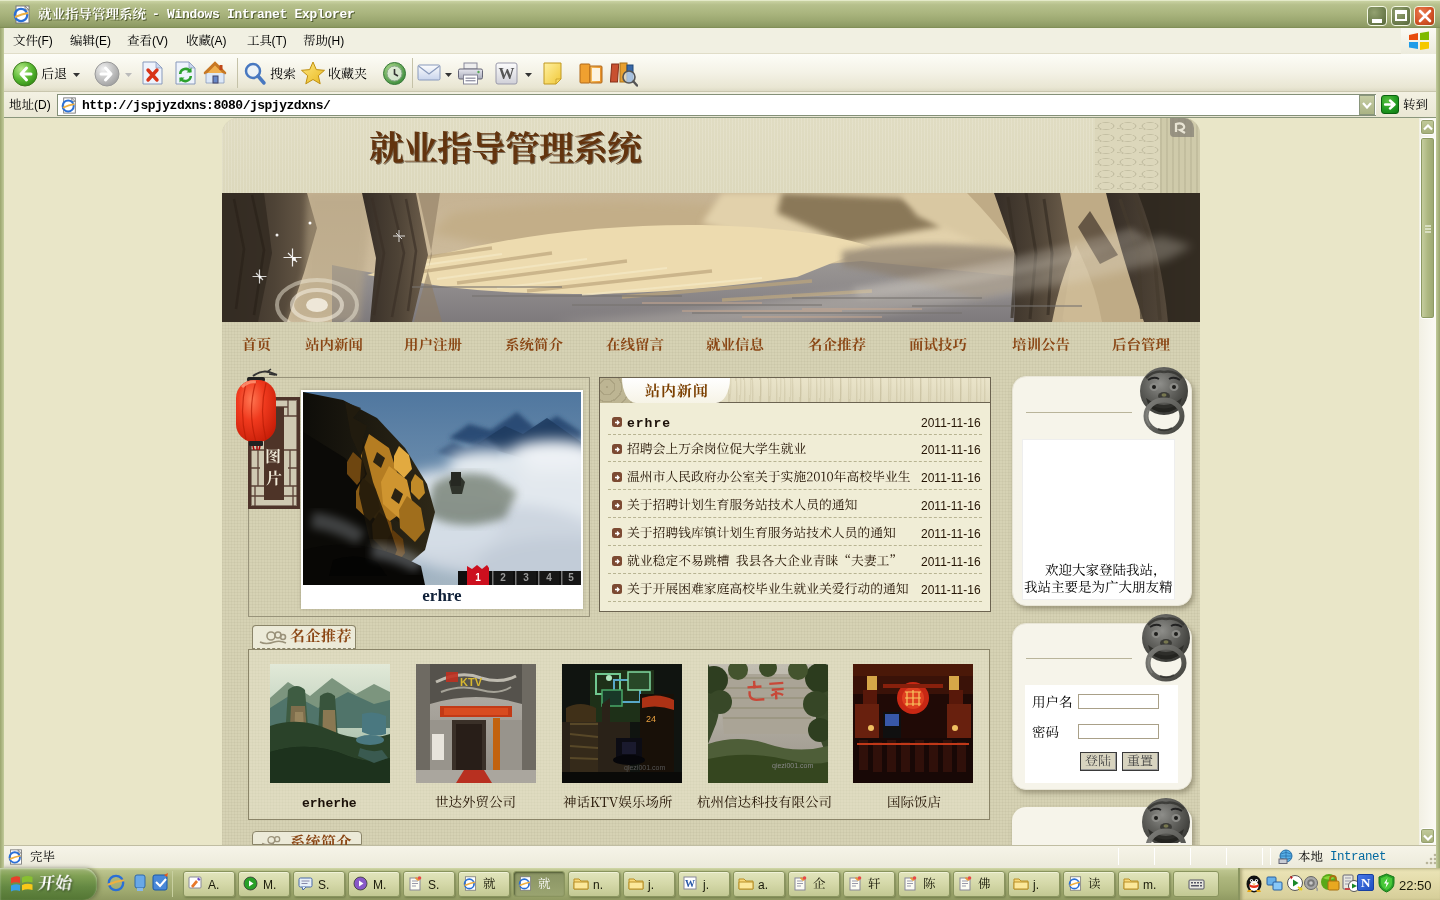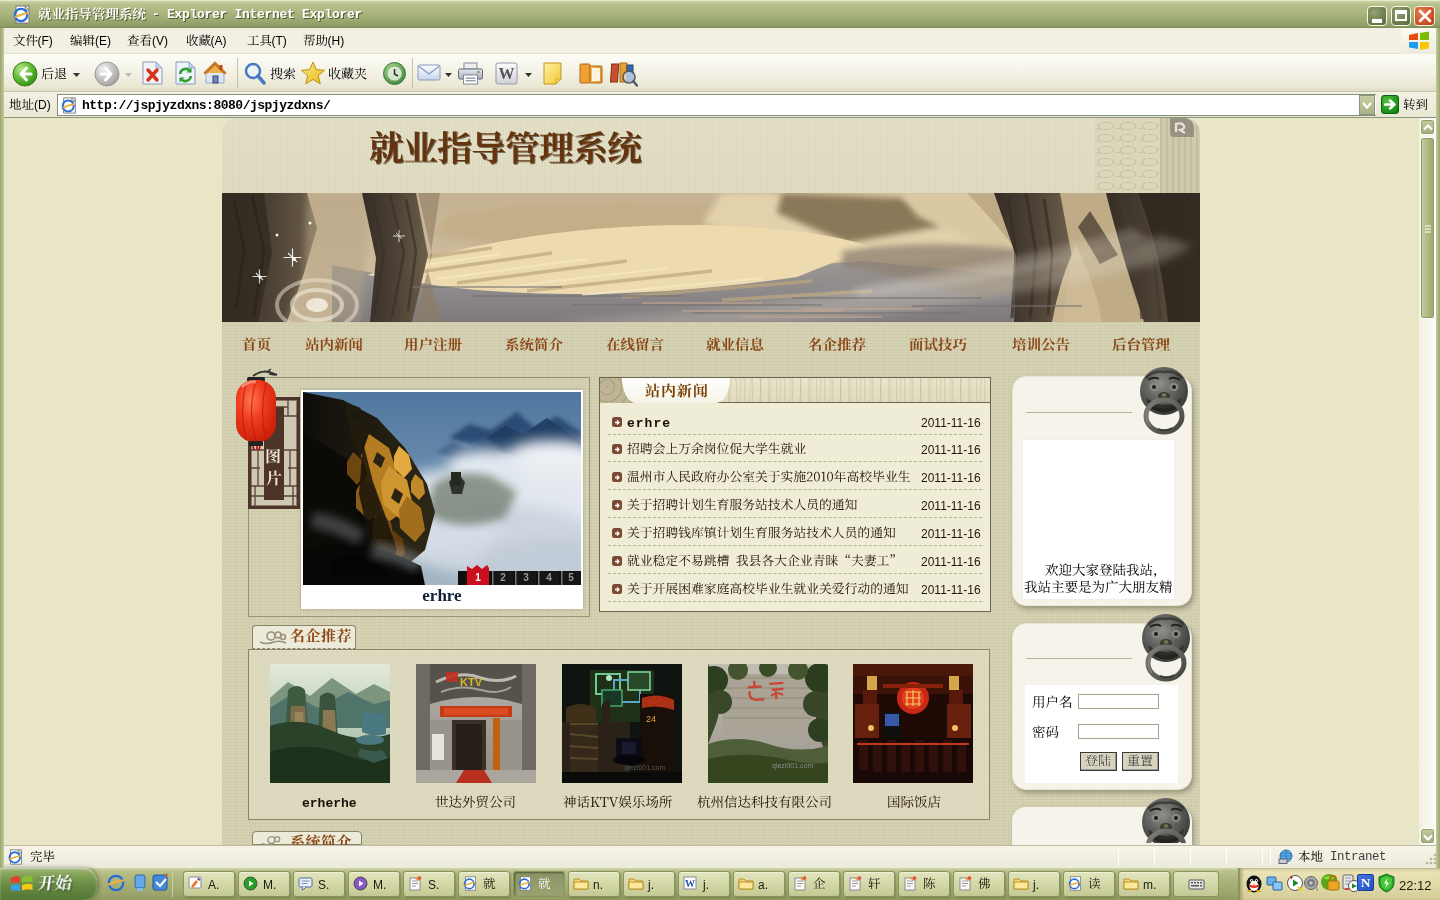--- a/index.html
+++ b/index.html
@@ -18,21 +18,21 @@
         <use href="#g0" x="0"></use>
         <use href="#g1" x="1000"></use>
         <use href="#g2" x="2000"></use>
         <use href="#g3" x="3000"></use>
         <use href="#g4" x="4000"></use>
         <use href="#g5" x="5000"></use>
         <use href="#g6" x="6000"></use>
         <use href="#g7" x="7000"></use>
       </g>
     </svg>
-    <span style="font:bold 13px 'Liberation Mono';color:#fff;margin-left:6px;letter-spacing:-.3px"> - Explorer Internet Explorer</span>
+    <span style="font:bold 13px 'Liberation Mono';color:#fff;margin-left:6px;letter-spacing:-.3px"> - Windows Intranet Explorer</span>
   </div>
 <div class="abs" style="left:1367px;top:6px;width:20px;height:20px;border:1px solid #f4f8e4;border-radius:4px;background:radial-gradient(circle at 35% 30%,#93a170,#6e7e4e 60%,#55663a)"></div>
 <div class="abs" style="left:1372px;top:19px;width:10px;height:4px;background:#fff"></div>
 <div class="abs" style="left:1391px;top:6px;width:20px;height:20px;border:1px solid #f4f8e4;border-radius:4px;background:radial-gradient(circle at 35% 30%,#93a170,#6e7e4e 60%,#55663a)"></div>
 <div class="abs" style="left:1395px;top:10px;width:12px;height:11px;border:2px solid #fff;border-top-width:4px"></div>
 <div class="abs" style="left:1414px;top:6px;width:21px;height:20px;border:1px solid #f4f8e4;border-radius:4px;background:radial-gradient(circle at 35% 30%,#e87c50,#d55428 55%,#aa3c12)"></div>
 <svg class="abs" style="left:1418px;top:9px" width="14" height="14">
     <path d="M2 2 L12 12 M12 2 L2 12" stroke="#fff" stroke-width="2.6" stroke-linecap="round"></path>
   </svg>
 <div class="abs" style="left:0;top:28px;width:1440px;height:26px;background:#f1f0e2;border-bottom:1px solid #e0ddc8"></div>
@@ -1256,21 +1256,21 @@
 <path d="M2.5 5 q5.5 -3 11 0 M2.5 9 q5.5 3 11 0 M8 1 v12 M2 7 h12" stroke="#2870a8" stroke-width=".8" fill="none"></path>
 <rect x="1" y="10" width="8" height="4.5" fill="#c8ccd4" stroke="#667"></rect>
 </svg>
 <div style="position:absolute;left:1298px;top:850px;display:flex;align-items:flex-end">
     <svg width="25" height="14" style="display:block;overflow:visible">
       <g fill="#000" transform="translate(0,11.0) scale(0.01250,-0.01250)">
         <use href="#g182" x="0"></use>
         <use href="#g25" x="1000"></use>
       </g>
     </svg>
-    <span style="font:12.5px 'Liberation Mono';color:#404040;letter-spacing:-.5px">&nbsp;Intranet</span>
+    <span style="font:12.5px 'Liberation Mono';color:#0369a1;letter-spacing:-.5px">&nbsp;Intranet</span>
   </div>
 <svg class="abs" style="left:1424px;top:852px" width="14" height="14">
     <g fill="#b8b49a">
       <circle cx="11" cy="3" r="1.3"></circle>
       <circle cx="11" cy="7" r="1.3"></circle>
       <circle cx="11" cy="11" r="1.3"></circle>
       <circle cx="7" cy="7" r="1.3"></circle>
       <circle cx="7" cy="11" r="1.3"></circle>
       <circle cx="3" cy="11" r="1.3"></circle>
     </g>
@@ -1523,21 +1523,21 @@
 <path d="M11 10.5 L16 13 L11 15.5 Z" fill="#188828"></path>
 <path d="M4 15 h5 v2 h-5 Z" fill="#c84848"></path>
   </svg>
 <div class="abs" style="left:1357px;top:874px;width:17px;height:17px;border-radius:2px;background:linear-gradient(135deg,#4878e8,#2050c0);border:1px solid #1840a0"></div>
 <div class="abs" style="left:1361px;top:875px;font:bold 13px 'Liberation Serif';color:#fff">N</div>
 <svg class="abs" style="left:1377px;top:873px" width="19" height="20" viewBox="0 0 19 20">
 <path d="M9.5 1 L17 4 V10 Q17 16 9.5 19 Q2 16 2 10 V4 Z" fill="#28a028" stroke="#187818"></path>
 <path d="M9.5 3 L15 5.2 V10 Q15 14.5 9.5 17 Q4 14.5 4 10 V5.2 Z" fill="#48c838"></path>
 <path d="M10.5 5 L7 10.5 h2.5 L8.5 15 L12 9.5 h-2.5 Z" fill="#fff"></path>
   </svg>
-<div class="abs" style="left:1399px;top:878px;font:13px 'Liberation Sans';color:#1a1a0a">22:12</div>
+<div class="abs" style="left:1399px;top:878px;font:13px 'Liberation Sans';color:#1a1a0a">22:50</div>
 <div class="abs" style="left:0;top:28px;width:4px;height:840px;background:linear-gradient(90deg,#9aa56e,#c2cb9b)"></div>
 <div class="abs" style="left:1436px;top:28px;width:4px;height:840px;background:linear-gradient(90deg,#c2cb9b,#9aa56e)"></div>
 <svg width="0" height="0" style="position:absolute">
     <defs>
       <path id="g0" d="M198 848 190 842C220 809 255 753 265 704C367 639 454 831 198 848ZM378 274 367 269C391 224 413 159 412 102C493 21 603 187 378 274ZM461 762 401 680H34L42 651H544C558 651 569 656 572 667C531 706 461 762 461 762ZM765 804 755 799C779 760 806 703 808 652C828 634 850 629 868 634L811 560H710C712 637 712 719 713 806C737 810 746 819 750 835L597 849C597 746 599 650 597 560H523L528 543L531 531H597C591 285 560 86 411 -75L422 -90C607 28 673 186 697 379V34C697 -35 709 -59 787 -59H841C945 -59 980 -37 980 6C980 26 975 39 949 53L945 202H934C921 143 905 77 896 60C890 50 886 48 879 48C873 47 864 46 851 46H823C808 46 805 52 805 65V531H951C965 531 976 536 978 547C942 581 882 627 872 635C927 654 942 759 765 804ZM345 44V359H379V322H398C432 322 487 341 488 347V522C508 526 522 535 528 543L420 623L369 568H201L92 612V310H107C150 310 196 333 196 342V359H235V244L114 283C95 186 60 90 21 28L33 19C104 63 167 130 213 218C222 218 229 219 235 222V47C235 36 231 30 217 30C200 30 126 35 126 35V21C167 15 184 3 195 -13C207 -29 210 -56 211 -89C329 -79 345 -30 345 44ZM379 540V388H196V540Z"></path>
       <path id="g1" d="M101 640 87 634C142 508 202 338 208 200C322 90 402 372 101 640ZM849 104 781 5H674V163C770 296 865 462 917 572C940 570 952 578 958 590L800 643C771 525 723 364 674 228V792C697 795 704 804 706 818L558 832V5H450V794C473 797 480 806 482 820L334 834V5H41L49 -23H945C959 -23 970 -18 973 -7C929 37 849 104 849 104Z"></path>
       <path id="g2" d="M567 159H800V20H567ZM567 187V321H800V187ZM455 350V-90H472C519 -90 567 -64 567 -53V-8H800V-79H819C857 -79 913 -57 914 -50V302C935 306 948 315 955 323L843 408L790 350H573L455 397ZM816 818C762 769 659 705 559 660V806C580 809 589 818 591 832L451 844V534C451 456 479 438 591 438H724C927 438 973 457 973 505C973 526 964 538 930 549L926 647H916C899 600 884 565 873 551C865 543 857 540 841 539C823 538 781 538 735 538H607C566 538 559 542 559 559V630C678 651 796 687 875 719C906 709 925 711 936 721ZM18 357 64 220C76 224 86 236 91 248L173 293V55C173 43 168 38 153 38C134 38 46 44 46 44V30C90 22 109 11 123 -6C137 -24 142 -50 144 -86C267 -74 283 -31 283 47V356C347 394 398 427 437 453L434 465L283 423V585H415C428 585 439 590 441 601C408 639 348 697 348 697L295 613H283V807C308 810 318 820 320 835L173 849V613H33L41 585H173V393C105 376 50 363 18 357Z"></path>
       <path id="g3" d="M244 247 235 241C278 195 326 124 341 61C449 -12 536 202 244 247ZM293 761H689V624H293ZM177 837V497C177 408 224 395 371 395H576C875 395 931 405 931 460C931 481 917 493 874 505L870 627H860C835 562 817 526 802 508C792 497 783 492 758 490C729 488 660 487 585 487H368C303 487 293 493 293 514V595H689V551H709C745 551 805 570 806 577V742C827 746 840 755 847 763L732 849L679 790H306L177 838ZM772 374 615 388V282H43L52 253H615V46C615 32 610 26 592 26C567 26 423 36 423 36V23C488 13 514 1 535 -14C556 -30 562 -53 566 -86C715 -74 738 -33 738 46V253H938C953 253 964 258 966 269C924 307 853 362 853 362L791 282H738V349C760 352 769 360 772 374Z"></path>
       <path id="g4" d="M721 800 567 854C551 774 523 694 492 644L503 634C544 652 583 678 619 711H672C690 686 704 649 702 615C772 554 860 665 737 711H946C960 711 971 716 973 727C932 764 864 817 864 817L805 740H648C659 753 671 767 681 782C703 781 717 789 721 800ZM319 800 164 855C135 745 83 637 30 570L41 561C108 595 174 644 229 711H271C286 686 296 650 293 618C359 553 456 659 326 711H490C505 711 514 716 517 727C481 761 420 811 420 811L368 739H250C260 753 270 767 279 782C302 781 315 789 319 800ZM174 598 160 597C166 547 135 499 104 480C73 466 51 439 62 403C74 366 119 357 152 375C183 394 206 439 200 503H806C803 472 799 434 793 407L700 476L649 421H360L239 467V-91H260C320 -91 356 -64 356 -57V-14H721V-75H741C778 -75 837 -54 838 -47V127C855 131 867 138 872 144L763 225L712 170H356V257H658V224H678C715 224 774 244 775 252V379C792 383 803 390 809 396L805 399C843 420 890 454 918 481C938 482 949 485 956 493L855 590L797 531H550C595 560 593 644 436 636L428 630C452 610 474 571 476 535L483 531H196C192 552 184 574 174 598ZM356 393H658V286H356ZM356 141H721V14H356Z"></path>
       <path id="g5" d="M17 130 69 -2C80 2 91 13 94 25C233 108 330 177 394 223L390 234L253 193V440H365C377 440 385 443 388 451V274H406C454 274 502 300 502 311V339H595V182H383L391 154H595V-25H293L301 -53H963C977 -53 988 -48 990 -37C949 4 877 65 877 65L814 -25H710V154H921C936 154 947 159 949 170C910 209 843 265 843 265L784 182H710V339H808V296H828C868 296 923 322 924 331V722C944 727 958 736 964 744L853 830L798 770H508L388 819V752C350 787 302 826 302 826L242 744H28L36 716H138V468H30L38 440H138V160C86 146 43 135 17 130ZM595 541V368H502V541ZM710 541H808V368H710ZM595 569H502V742H595ZM710 569V742H808V569ZM388 717V458C358 494 305 546 305 546L256 468H253V716H382Z"></path>

